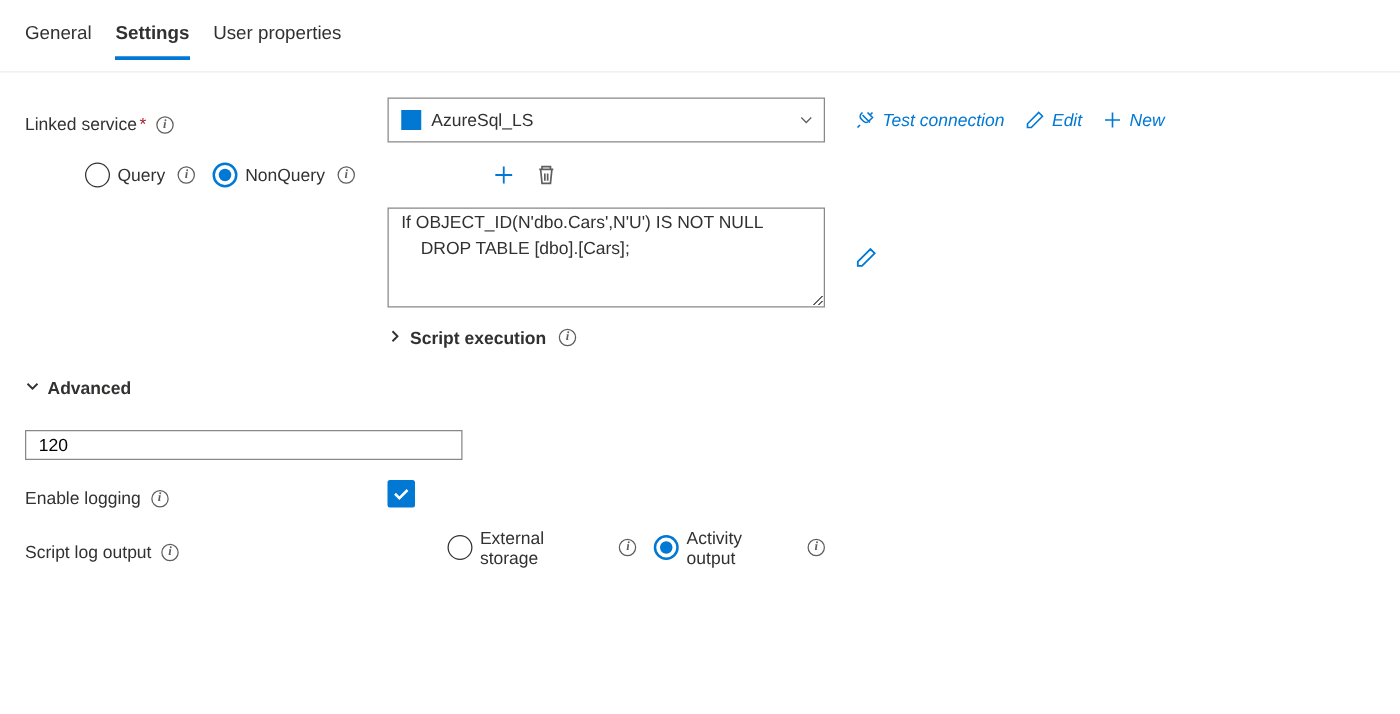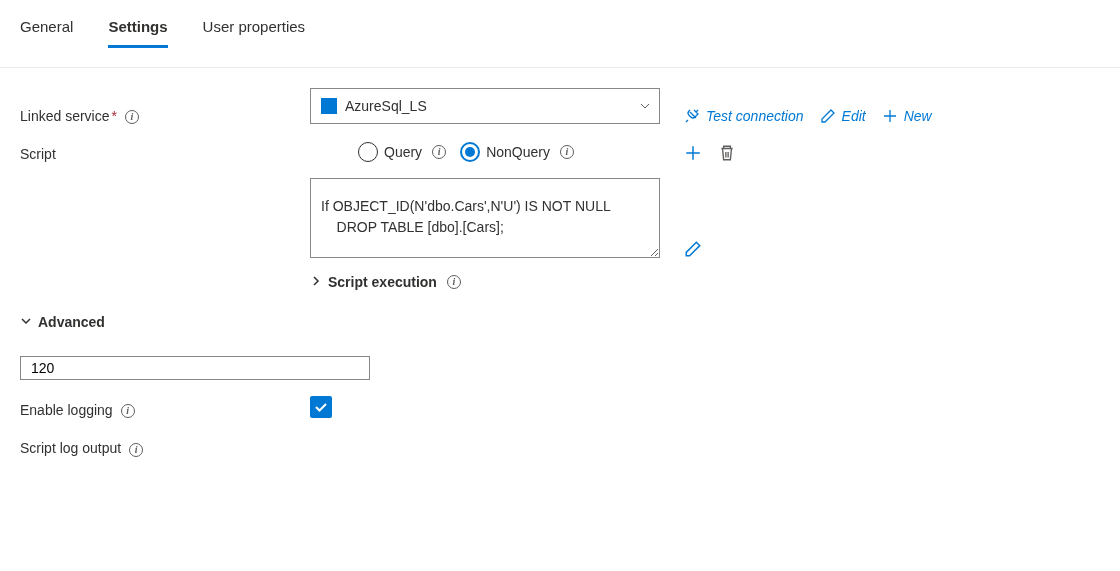--- a/index.html
+++ b/index.html
@@ -7,24 +7,24 @@
     margin: 0;
     padding: 0;
     font-family: "Segoe UI", -apple-system, sans-serif;
     font-size: 14px;
     color: #323130;
     background: #fff;
     width: 1120px;
   }
   .tabs {
     display: flex;
-    gap: 35px;
+    gap: 19px;
     padding: 0 20px;
     border-bottom: 1px solid #edebe9;
-    height: 68px;
+    height: 58px;
     align-items: flex-start;
     padding-top: 18px;
   }
   .tab {
     font-size: 15px;
     color: #323130;
     cursor: pointer;
     padding-bottom: 12px;
     position: relative;
   }
@@ -36,21 +36,21 @@
     position: absolute;
     left: 0; right: 0; bottom: -1px;
     height: 3px;
     background: #0078d4;
   }
   .form-area {
     padding: 20px;
   }
   .row {
     display: flex;
-    align-items: flex-end;
+    align-items: center;
     margin-bottom: 16px;
   }
   .label-col {
     width: 290px;
     flex-shrink: 0;
     padding-top: 6px;
     font-size: 14px;
     color: #323130;
   }
   .ctrl-col {
@@ -142,21 +142,21 @@
     color: #0078d4;
     cursor: pointer;
     display: inline-flex;
   }
   .icon-btn svg { width: 18px; height: 18px; }
   .icon-btn.muted svg { stroke: #605e5c; }
   .script-box {
     border: 1px solid #8a8886;
     width: 350px;
     min-height: 80px;
-    padding: 17px 10px;
+    padding: 0 10px;
     font-size: 14px;
     line-height: 1.5;
     position: relative;
     resize: both;
     overflow: auto;
     white-space: pre-wrap;
   }
   .expander {
     display: inline-flex;
     align-items: center;
@@ -229,23 +229,20 @@
       <span class="link-btn">
         <svg viewBox="0 0 16 16" fill="none" stroke="#0078d4" stroke-width="1.3">
           <path d="M8 2v12M2 8h12"></path>
         </svg>
         <span>New</span>
       </span>
     </div>
   </div>
 
   <div class="row">
-    <div class="label-col">
-      <span>Script</span>
-    </div>
     <div class="ctrl-col">
       <div class="radio-group">
         <label class="radio">
           <span class="radio-outer"></span>
           <span>Query</span>
           <span class="info-icon"></span>
         </label>
         <label class="radio selected">
           <span class="radio-outer"></span>
           <span>NonQuery</span>
@@ -326,15 +323,29 @@
           </svg>
       </span>
     </div>
   </div>
 
   <div class="row">
     <div class="label-col">
       <span>Script log output</span>
       <span class="info-icon"></span>
     </div>
+    <div class="ctrl-col">
+      <div class="radio-group">
+        <label class="radio">
+          <span class="radio-outer"></span>
+          <span>External storage</span>
+          <span class="info-icon"></span>
+        </label>
+        <label class="radio selected">
+          <span class="radio-outer"></span>
+          <span>Activity output</span>
+          <span class="info-icon"></span>
+        </label>
+      </div>
+    </div>
   </div>
 
 </div>
 
 </body></html>

